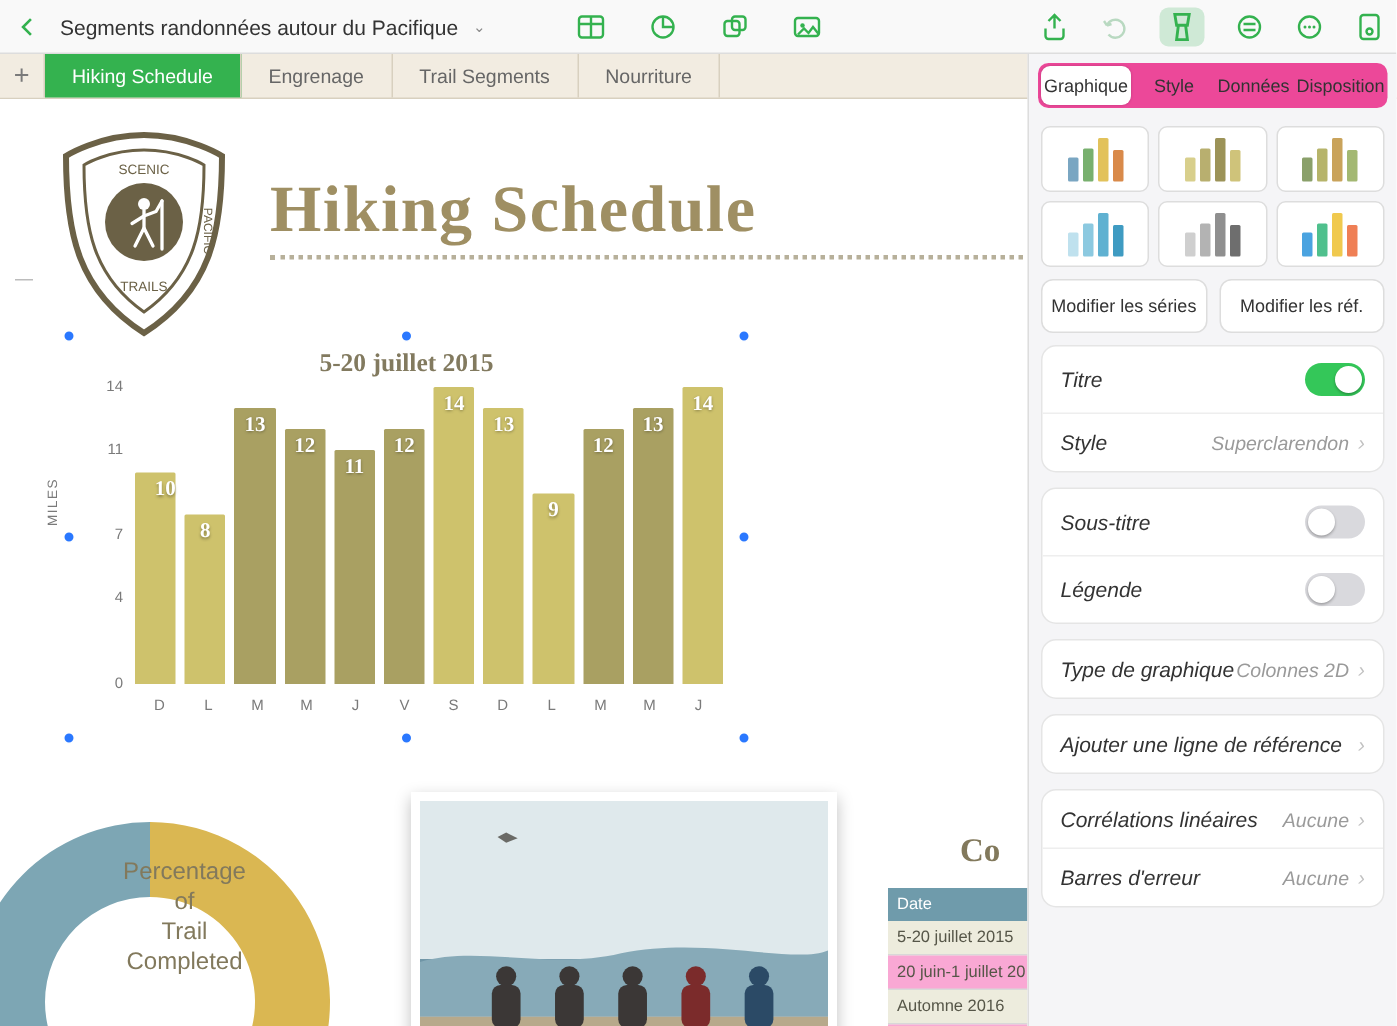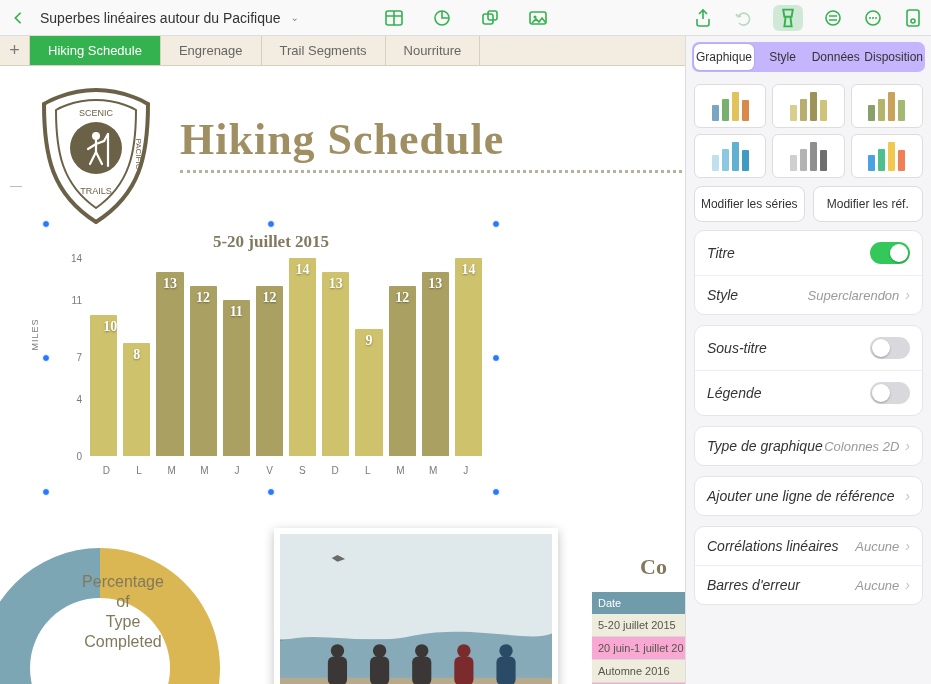--- a/index.html
+++ b/index.html
@@ -14,21 +14,21 @@
   .tool-icon { width: 20px; height: 20px; display:flex; align-items:center; justify-content:center; }
   .tool-icon svg { stroke:#34b24f; fill:none; stroke-width:1.6; }
   .tool-icon.active { background:#cfe9d6; border-radius:6px; padding:3px; width:30px; height:26px; }
   .tabs-bar { height: 30px; background:#f2ece1; display:flex; align-items:stretch; border-bottom:1px solid #d8d0bf; position:relative; }
   .tab-add { width:30px; display:flex; align-items:center; justify-content:center; color:#7a7a7a; font-size:18px; border-right:1px solid #d8d0bf; cursor:pointer; background:#f2ece1;}
   .tab { padding:0 18px; display:flex; align-items:center; font-size:13px; color:#666; border-right:1px solid #d8d0bf; cursor:pointer; }
   .tab.active { background:#34b24f; color:#fff; }
   .content { position:absolute; top:66px; left:0; width:685px; height:618px; overflow:hidden; background:#fff; }
   .inspector { position:absolute; top:36px; right:0; width:246px; height:648px; background:#f5f5f7; border-left:1px solid #ddd; font-size:13px; color:#333; display:flex; flex-direction:column; }
   
-  .seg { display:flex; margin:6px 6px 4px 6px; background:#c4b5fd; border-radius:7px; overflow:hidden;justify-content:center; }
+  .seg { display:flex; margin:6px 6px 4px 6px; background:#ec4899; border-radius:7px; overflow:hidden;justify-content:center; }
   .seg button { flex:1; font-size:12px; padding:6px 2px; border:none; background:transparent; cursor:pointer; color:#333; }
   .seg button.active { background:#fff; box-shadow:0 0 2px rgba(0,0,0,.2); border-radius:6px; margin:2px; }
   .styles-grid { display:grid; grid-template-columns:repeat(3,1fr); gap:6px; padding:8px; }
   .style-cell { background:#fff; border:1px solid #ddd; border-radius:6px; height:44px; display:flex; align-items:flex-end; justify-content:center; padding:4px 4px 6px 4px; gap:3px; }
   .style-cell .b { width:7px; border-radius:1px; }
   .edit-btns { display:flex; gap:8px; padding:0 8px 8px 8px; }
   .edit-btns button { flex:1; background:#fff; border:1px solid #ddd; border-radius:8px; padding:10px 4px; font-size:12px; cursor:pointer; color:#333;}
   .rows { background:#fff; margin:0 8px; border-radius:10px; overflow:hidden; border:1px solid #e5e5e5; }
   .row { display:flex; align-items:center; justify-content:space-between; padding:11px 12px; border-bottom:1px solid #eee; font-size:14px; cursor:pointer;font-style:italic; }
   .row:last-child { border-bottom:none; }
@@ -73,21 +73,21 @@
 </head>
 <body>
 
 <div class="top-toolbar">
   <div class="tb-left">
     <span class="tool-icon">
       <svg class="tb-back" viewBox="0 0 16 16">
           <path d="M11 2 L5 8 L11 14" stroke="#34b24f" fill="none" stroke-width="2"></path>
         </svg>
     </span>
-    <span class="doc-title">Superbes linéaires autour du Pacifique</span>
+    <span class="doc-title">Segments randonnées autour du Pacifique</span>
     <span class="doc-dd">⌄</span>
   </div>
   <div class="tb-center">
     <span class="tool-icon">
         <svg viewBox="0 0 20 20">
           <rect x="2" y="3" width="16" height="14" rx="2"></rect>
           <path d="M2 8h16M10 3v14"></path>
         </svg>
       </span>
     <span class="tool-icon">
@@ -275,21 +275,21 @@
   <div class="donut-wrap">
     <svg viewBox="0 0 280 280" id="donut-svg">
         <path d="M140 20 A120 120 0 0 1 245.1568016052636 197.81044089220586 L201.34146760307044 173.72275718712007 A70 70 0 0 0 140 70 Z" fill="#dab752"></path>
         <path d="M245.1568016052636 197.81044089220586 A120 120 0 0 1 139.99999999999994 260 L139.99999999999997 210 A70 70 0 0 0 201.34146760307044 173.72275718712007 Z" fill="#e7e2c8"></path>
         <path d="M139.99999999999994 260 A120 120 0 0 1 139.99999999999997 20 L140 70 A70 70 0 0 0 139.99999999999997 210 Z" fill="#7da6b4"></path>
       </svg>
   </div>
   <div class="donut-title">
     <span>Percentage</span><br>
     <span>of</span><br>
-    <span>Type</span><br>
+    <span>Trail</span><br>
     <span>Completed</span>
   </div>
 
   <div class="photo">
     <svg viewBox="0 0 284 210" preserveAspectRatio="xMidYMid slice">
       <rect width="284" height="110" fill="#dfe9ec"></rect>
       <rect y="110" width="284" height="40" fill="#6f95a6"></rect>
       <rect y="150" width="284" height="60" fill="#b7a98b"></rect>
       <path d="M0 112 C40 100 90 118 140 106 C200 94 260 114 284 104 L284 150 L0 150Z" fill="#87aab8"></path>
 

